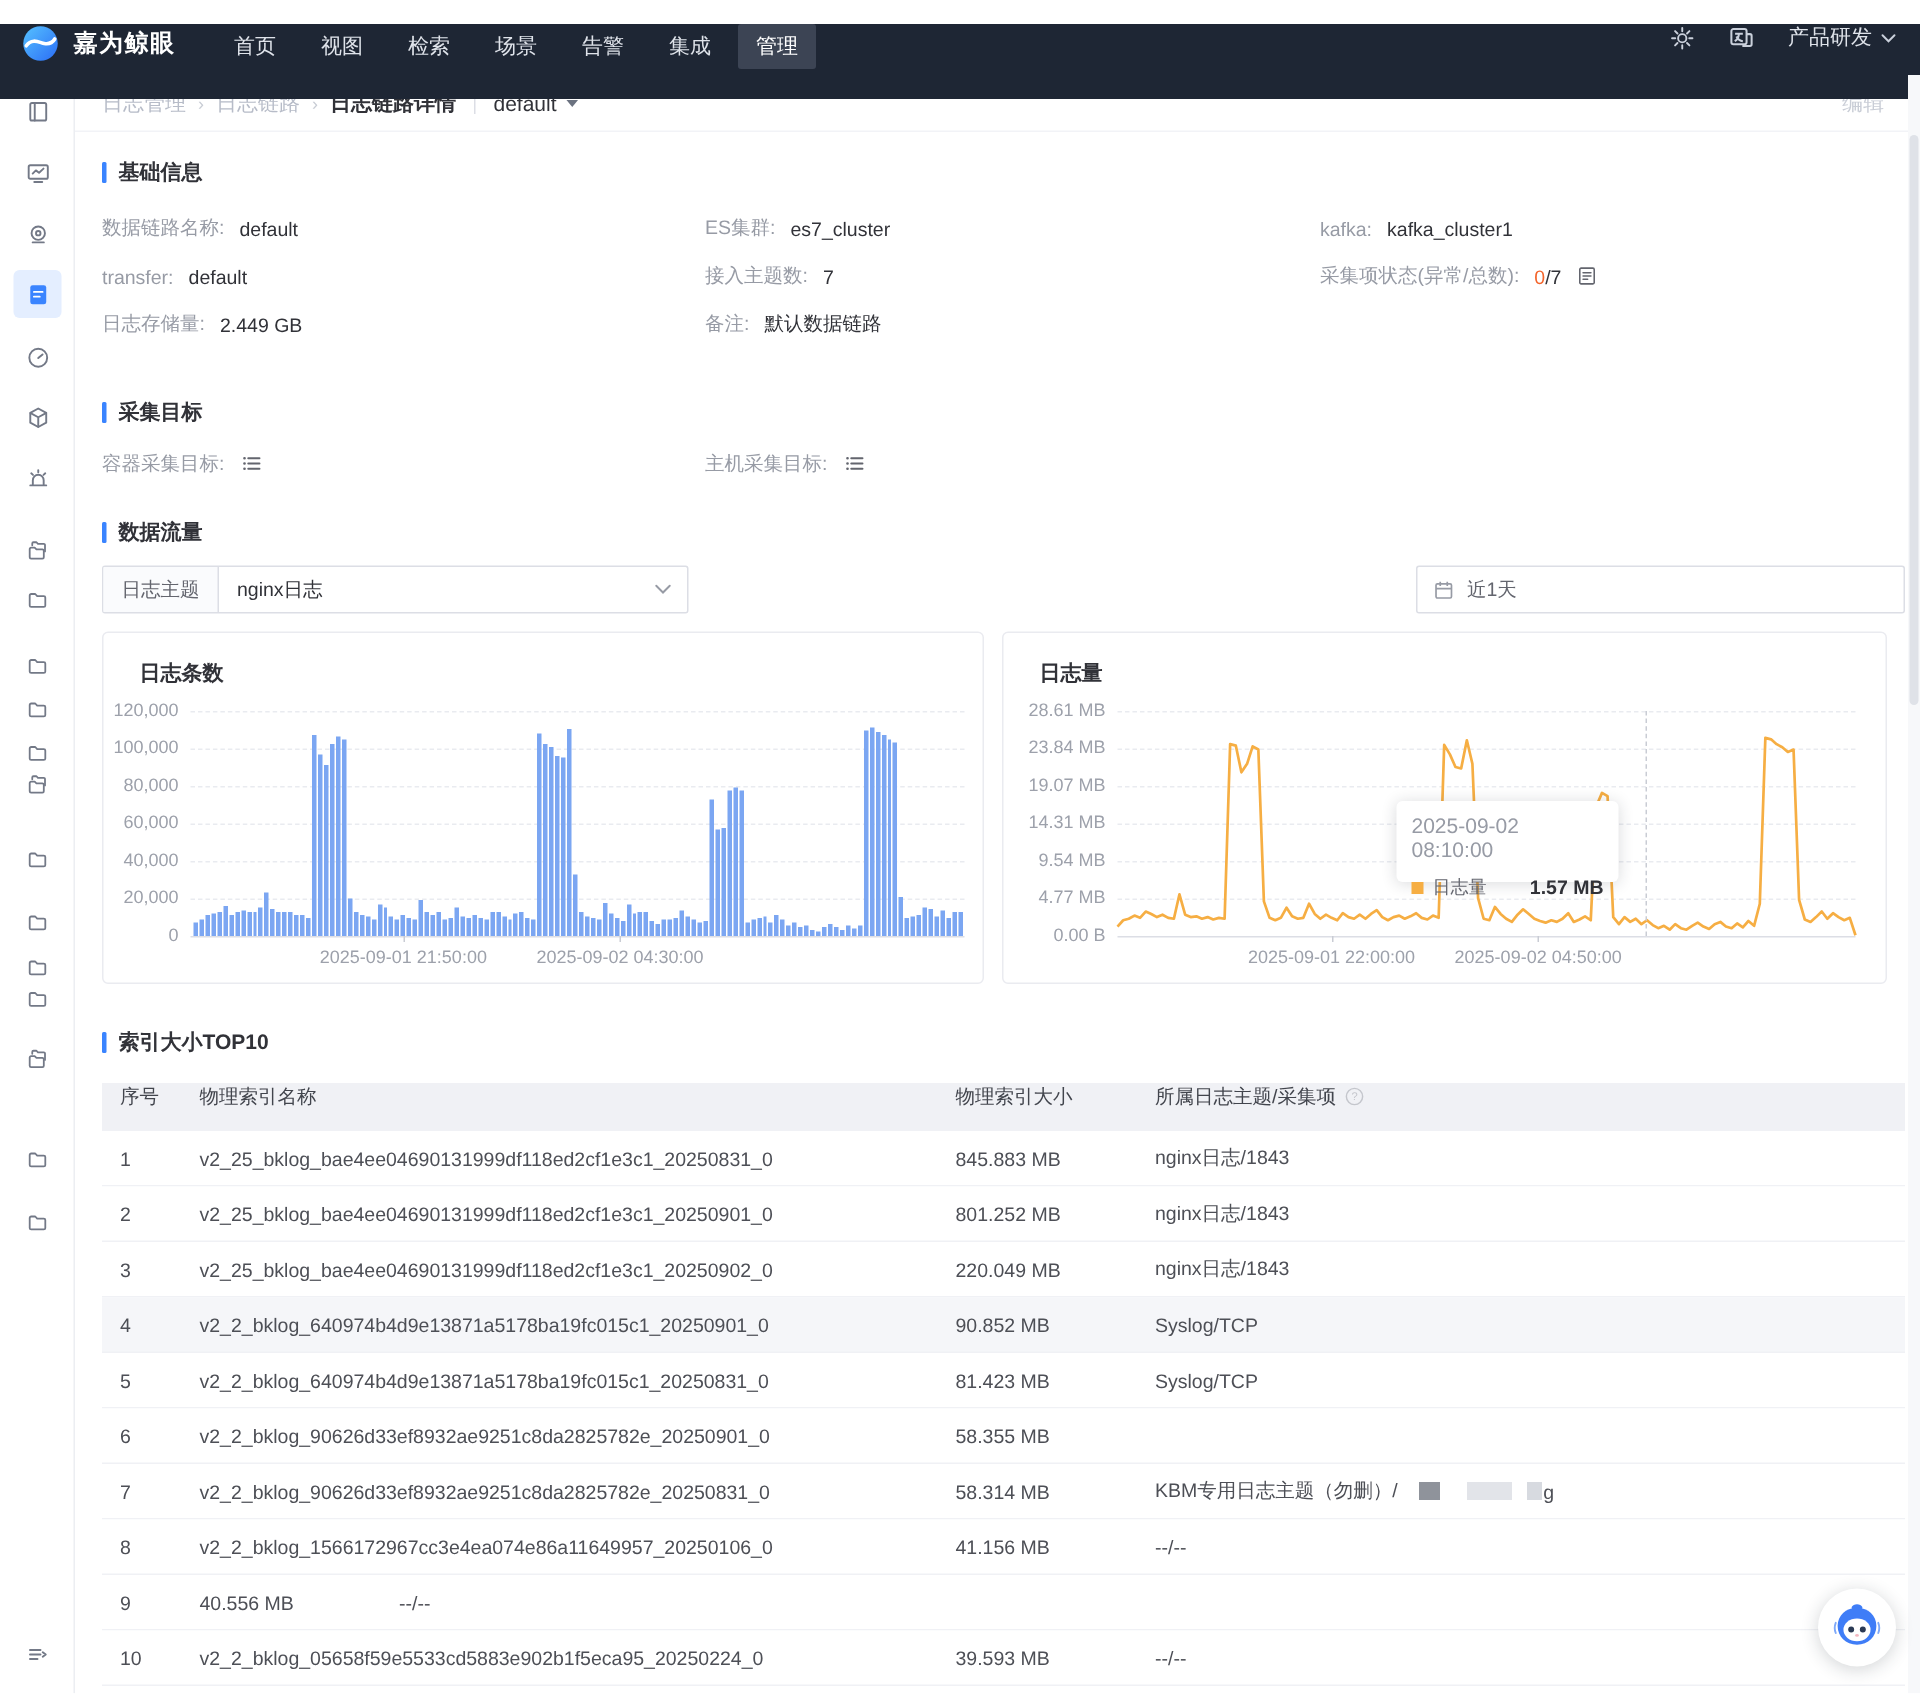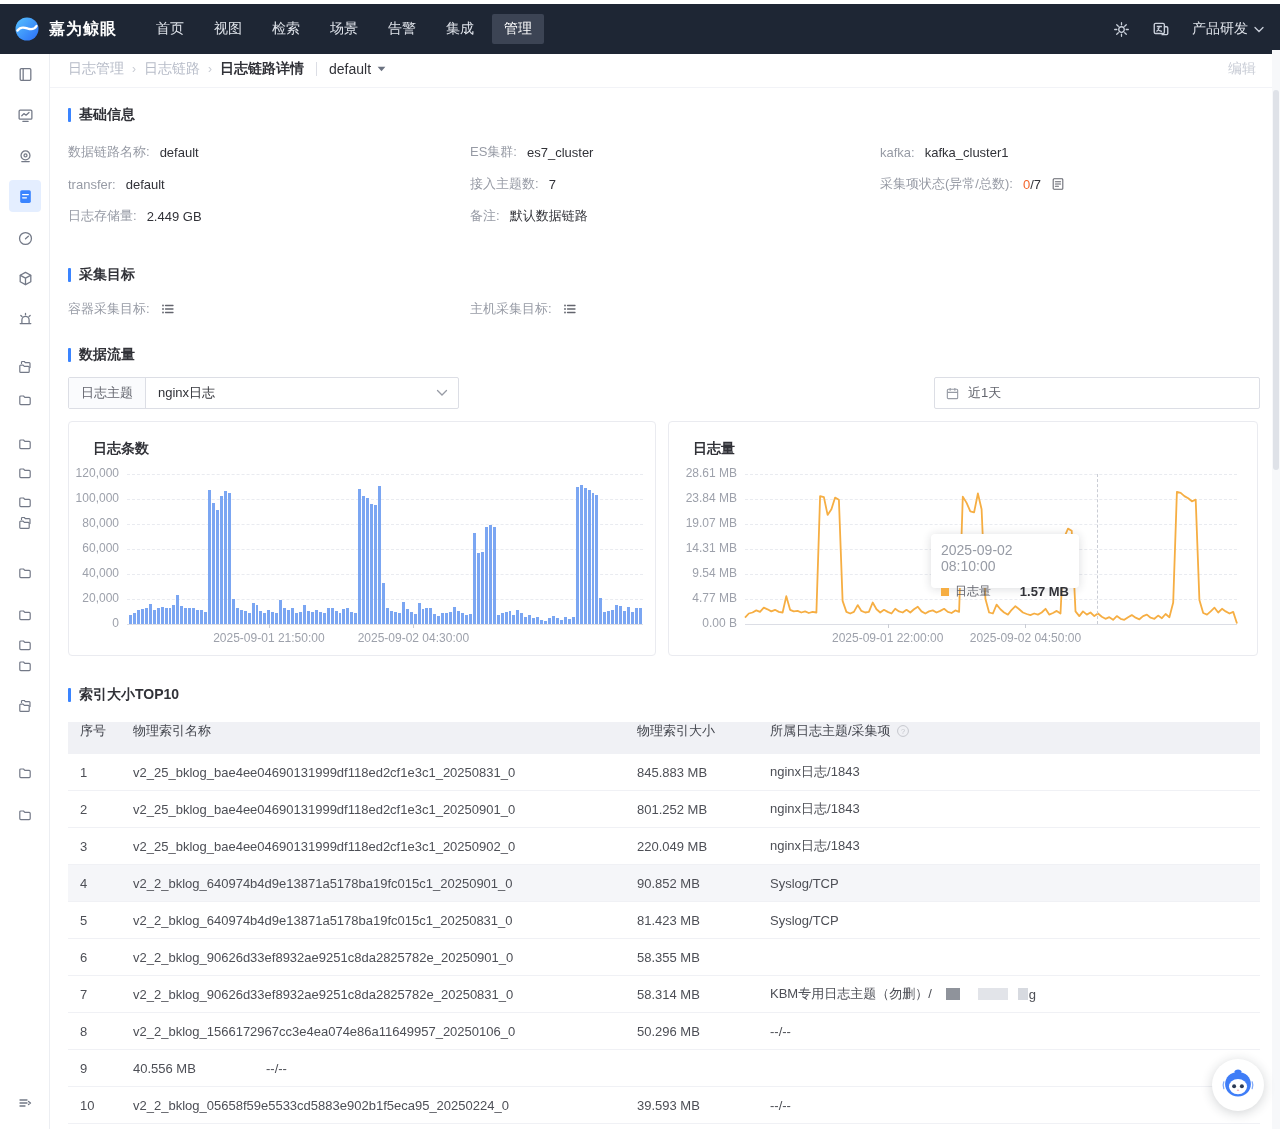--- a/index.html
+++ b/index.html
@@ -1,20 +1,20 @@
 <!DOCTYPE html>
 <html><head>
 <meta charset="utf-8">
 <style>
   *{margin:0;padding:0;box-sizing:border-box}
   body{background:#fff}
   .page{position:relative;width:1280px;height:1129px;background:#fff;overflow:hidden;
         font-family:"Liberation Sans","DejaVu Sans",sans-serif;color:#313238}
   
-  .navbar{position:absolute;top:4px;left:0;right:0;height:50px;background:#1e2634;display:flex;align-items:center;z-index:30}
+  .navbar{position:absolute;top:16px;left:0;right:0;height:50px;background:#1e2634;display:flex;align-items:flex-start;z-index:30}
   .brand{display:flex;align-items:center;gap:9px;padding-left:14px;min-width:120px}
   .brand-name{font-size:16px;font-weight:bold;color:#fff;letter-spacing:1px;white-space:nowrap}
   .menu{display:flex;gap:6px;margin-left:24px}
   .m-item{font-size:14px;color:#dfe3ea;padding:6px 12px;border-radius:2px;cursor:pointer;white-space:nowrap}
   .m-item.active{background:#3c4454;color:#fff}
   .nav-right{margin-left:auto;display:flex;align-items:center;gap:22px;padding-right:16px}
   .nav-ic{display:flex;align-items:center;cursor:pointer}
   .user-dd{display:flex;align-items:center;gap:6px;font-size:14px;color:#dfe3ea;cursor:pointer;white-space:nowrap}
   
   .sidebar{position:absolute;top:50px;left:0;width:50px;bottom:0;background:#fff;border-right:1px solid #eceef2;z-index:20}
@@ -23,21 +23,21 @@
   .s-collapse{position:absolute;left:9px;width:32px;height:32px;display:flex;align-items:center;justify-content:center;cursor:pointer}
   
   .main{position:absolute;top:50px;left:50px;right:0;bottom:0;background:#fff}
   .bc-row{height:38px;display:flex;align-items:center;padding:0 24px 0 18px;border-bottom:1px solid #f2f3f7;font-size:14px}
   .bc-link{color:#b7bcc8;cursor:pointer}
   .bc-sep{color:#c8ccd4;margin:0 8px;font-size:12px}
   .bc-current{color:#313238;font-weight:bold}
   .bc-div{width:0;height:14px;border-left:1px solid #dcdee5;margin:0 12px}
   .bc-selector{display:flex;align-items:center;gap:6px;color:#313238;cursor:pointer}
   .edit-link{margin-left:auto;color:#c9cdd6;cursor:pointer}
-  .content{padding:18px 20px 0 18px}
+  .content{padding:18px 10px 0 18px}
   .sec-title{display:flex;align-items:center;gap:8px;font-size:14px;font-weight:bold;color:#313238}
   .sec-title:before{content:"";width:3px;height:14px;background:#3a84ff;border-radius:1px}
   
   .basic-grid{display:grid;grid-template-columns:402px 410px 1fr;margin-top:12px}
   .field{height:32px;display:flex;align-items:center;font-size:13px}
   .f-label{color:#979ba5;margin-right:10px;white-space:nowrap}
   .f-value{color:#313238;display:flex;align-items:center}
   .warn{color:#f3652c;font-style:normal}
   .val-icon{display:inline-flex;margin-left:10px;cursor:pointer}
   
@@ -644,21 +644,21 @@
                   <span>KBM专用日志主题（勿删）/</span>
                   <span class="rd-dark"></span>
                   <span class="rd-light"></span>
                   <span class="rd-half"></span>
                   <span>g</span>
                 </span>
               </div>
               <div class="t-row">
                 <span class="c-no">8</span>
                 <span class="c-name">v2_2_bklog_1566172967cc3e4ea074e86a11649957_20250106_0</span>
-                <span class="c-size">50.296 MB</span>
+                <span class="c-size">41.156 MB</span>
                 <span class="c-topic">
                   <span>--/--</span>
                 </span>
               </div>
               <div class="t-row">
                 <span class="c-no">9</span>
                 <span class="c-size">40.556 MB</span>
                 <span class="c-topic">
                   <span>--/--</span>
                 </span>

